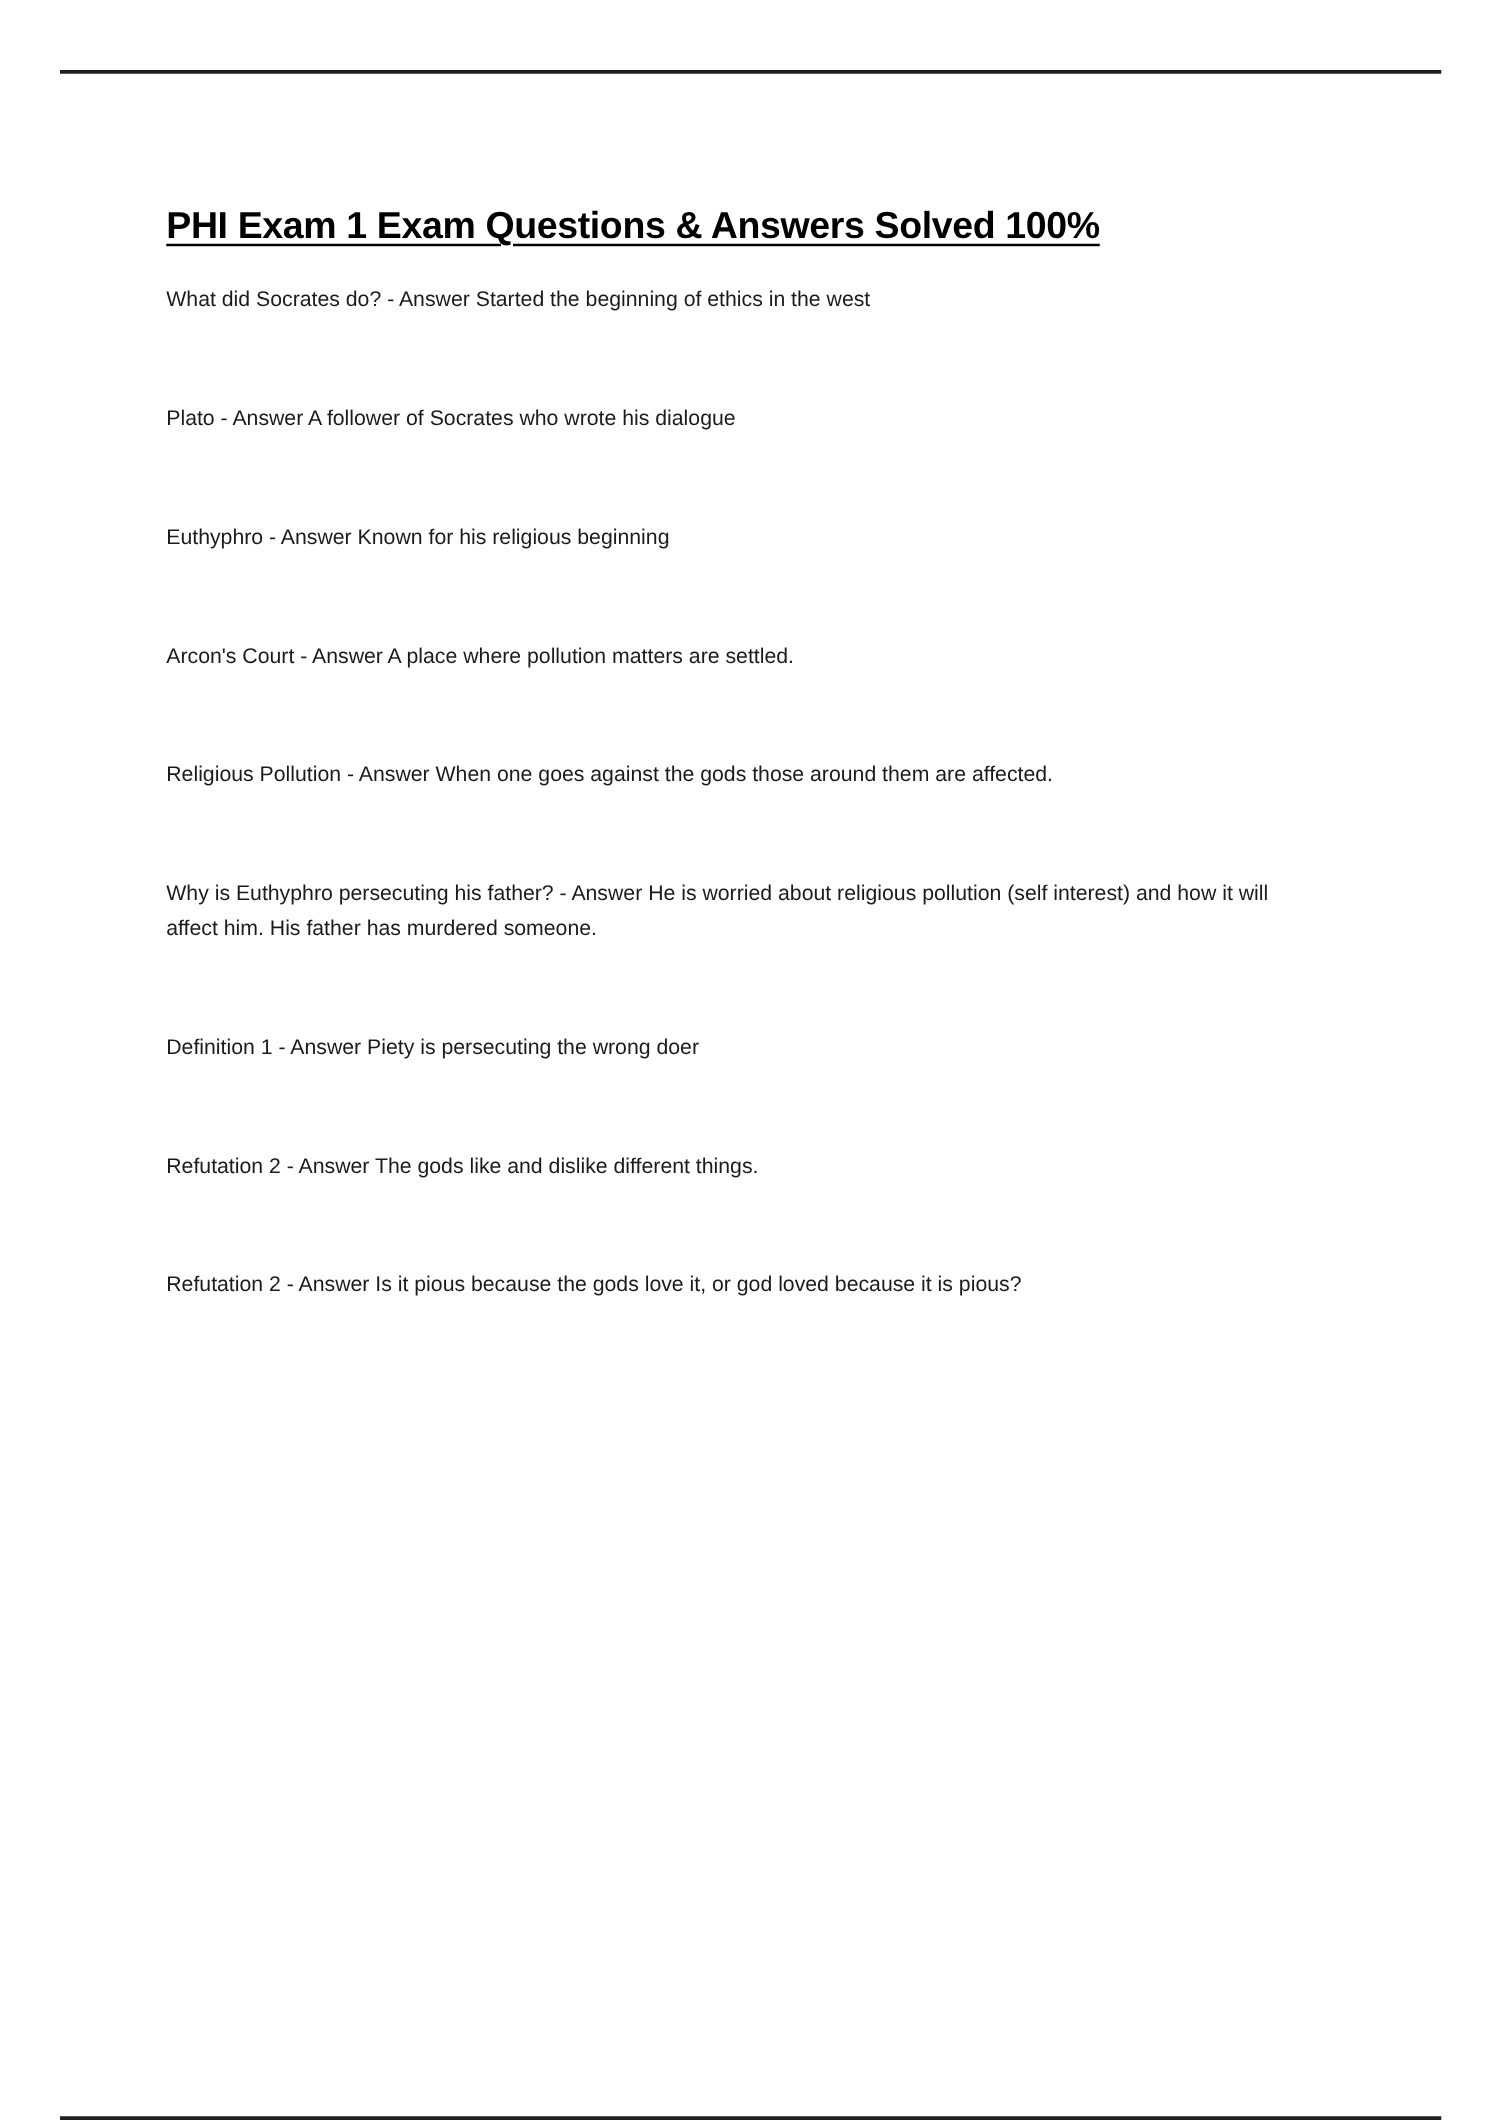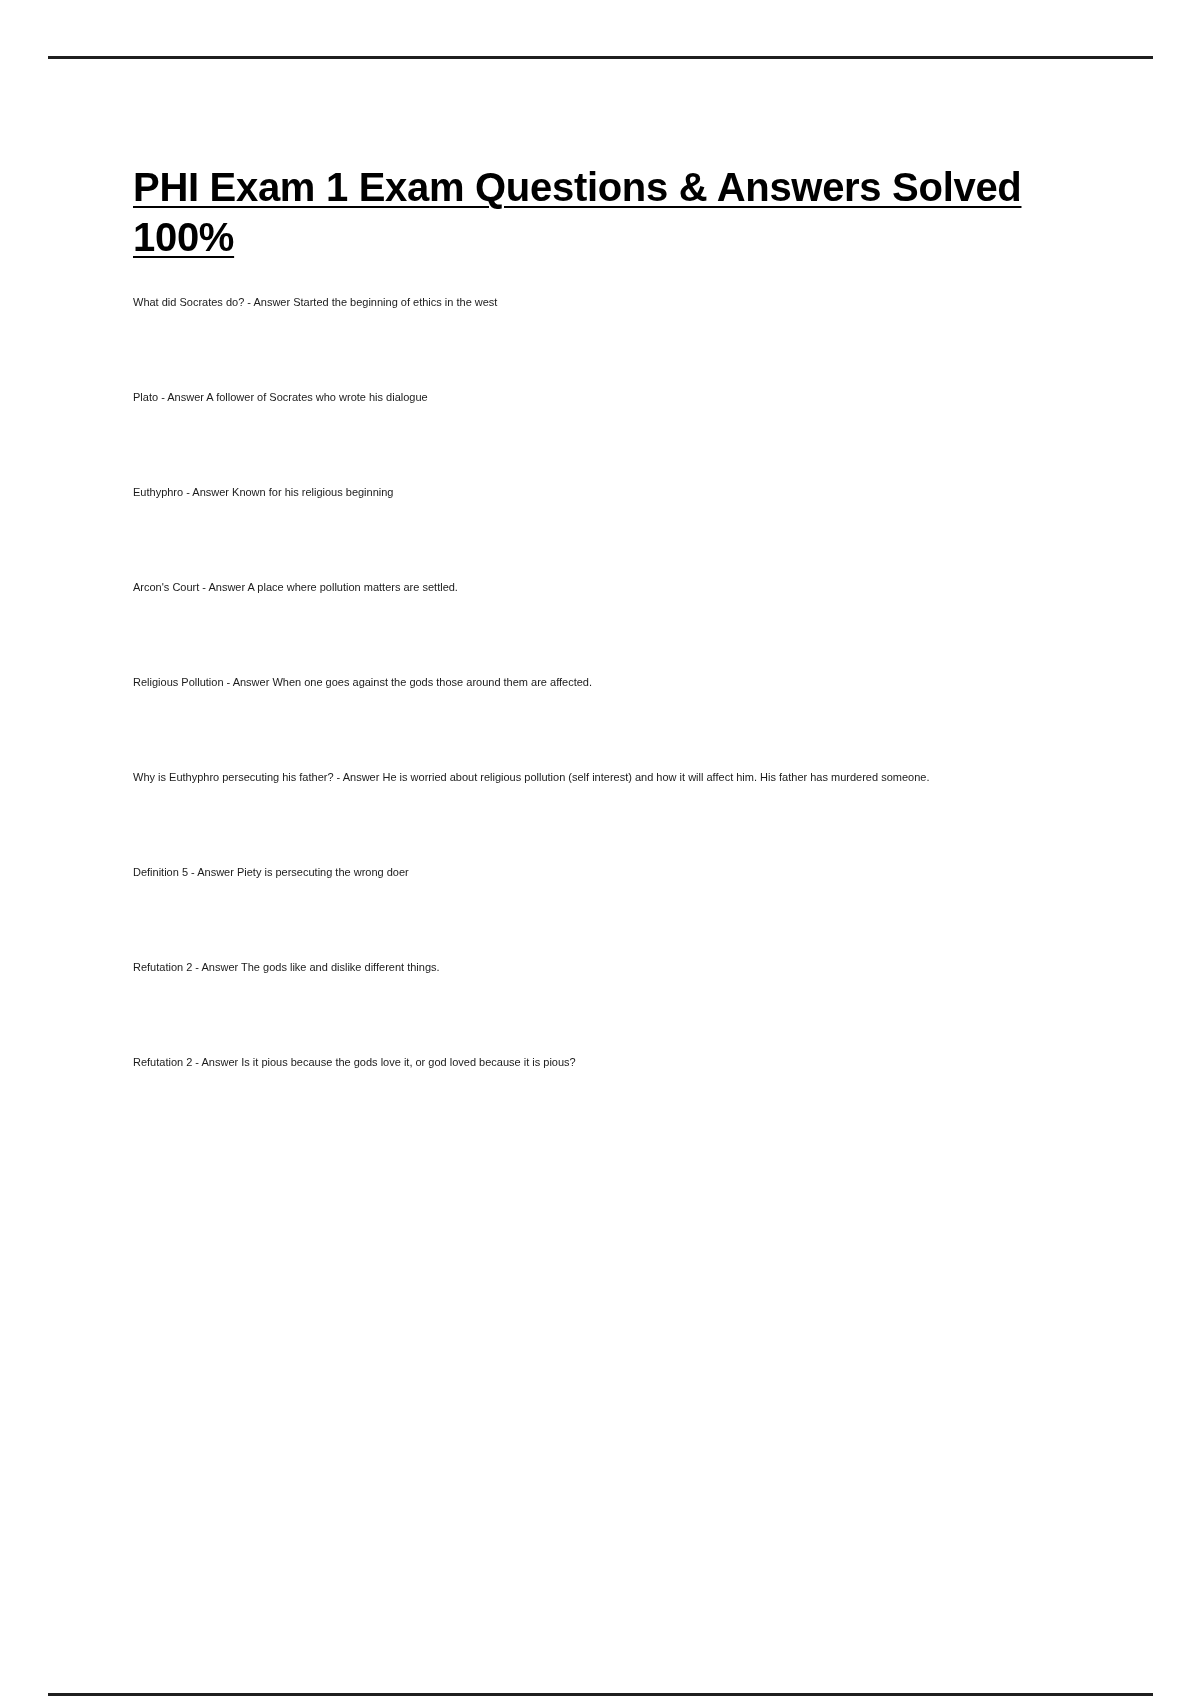--- a/index.html
+++ b/index.html
@@ -25,50 +25,50 @@
   .page-rule--top { top: 56px; }
   .page-rule--bottom { top: 1693px; }
 
   .doc-content {
     position: absolute;
     left: 133px;
     top: 162px;
     width: 945px;
   }
   .doc-title {
-    font-size: 40px;
+    font-size: 30px;
     font-weight: bold;
     color: #000000;
     line-height: 1.25;
     margin: 0 0 26px 0;
     text-decoration: underline;
     text-decoration-thickness: 2px;
     text-underline-offset: 5px;
     letter-spacing: -0.3px;
   }
   .qa-paragraph {
-    font-size: 11px;
+    font-size: 17px;
     line-height: 28px;
     margin: 0 0 67px 0;
     max-width: 900px;
     color: #1b1b1b;
   }
 </style>
 </head>
 <body>
 
 <div class="page-rule page-rule--top"></div>
 
 <div class="doc-content">
   <h1 class="doc-title">PHI Exam 1 Exam Questions &amp; Answers Solved 100%</h1>
 
   <p class="qa-paragraph">What did Socrates do? - Answer Started the beginning of ethics in the west</p>
   <p class="qa-paragraph">Plato - Answer A follower of Socrates who wrote his dialogue</p>
   <p class="qa-paragraph">Euthyphro - Answer Known for his religious beginning</p>
   <p class="qa-paragraph">Arcon's Court - Answer A place where pollution matters are settled.</p>
   <p class="qa-paragraph">Religious Pollution - Answer When one goes against the gods those around them are affected.</p>
   <p class="qa-paragraph">Why is Euthyphro persecuting his father? - Answer He is worried about religious pollution (self interest) and how it will affect him. His father has murdered someone.</p>
-  <p class="qa-paragraph">Definition 5 - Answer Piety is persecuting the wrong doer</p>
+  <p class="qa-paragraph">Definition 1 - Answer Piety is persecuting the wrong doer</p>
   <p class="qa-paragraph">Refutation 2 - Answer The gods like and dislike different things.</p>
   <p class="qa-paragraph">Refutation 2 - Answer Is it pious because the gods love it, or god loved because it is pious?</p>
 </div>
 
 <div class="page-rule page-rule--bottom"></div>
 
 </body></html>

